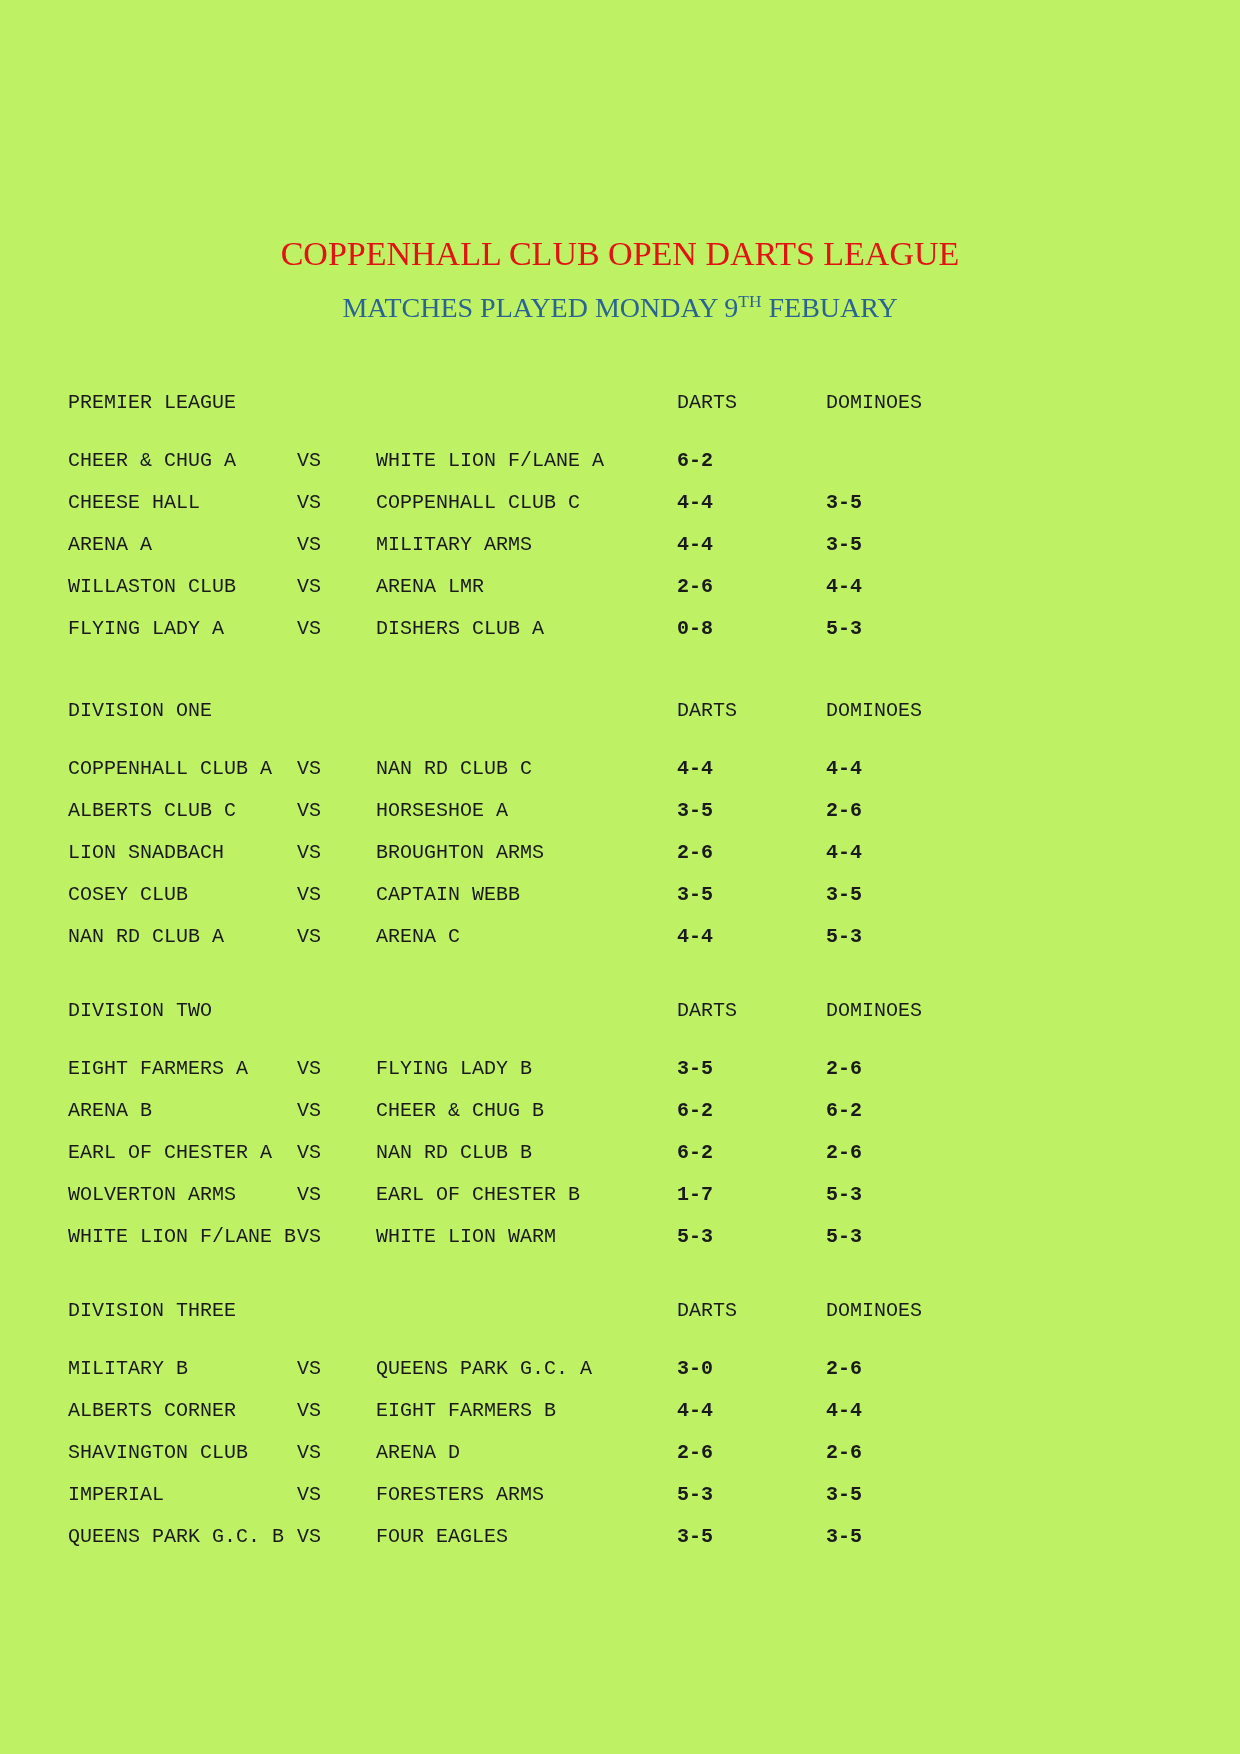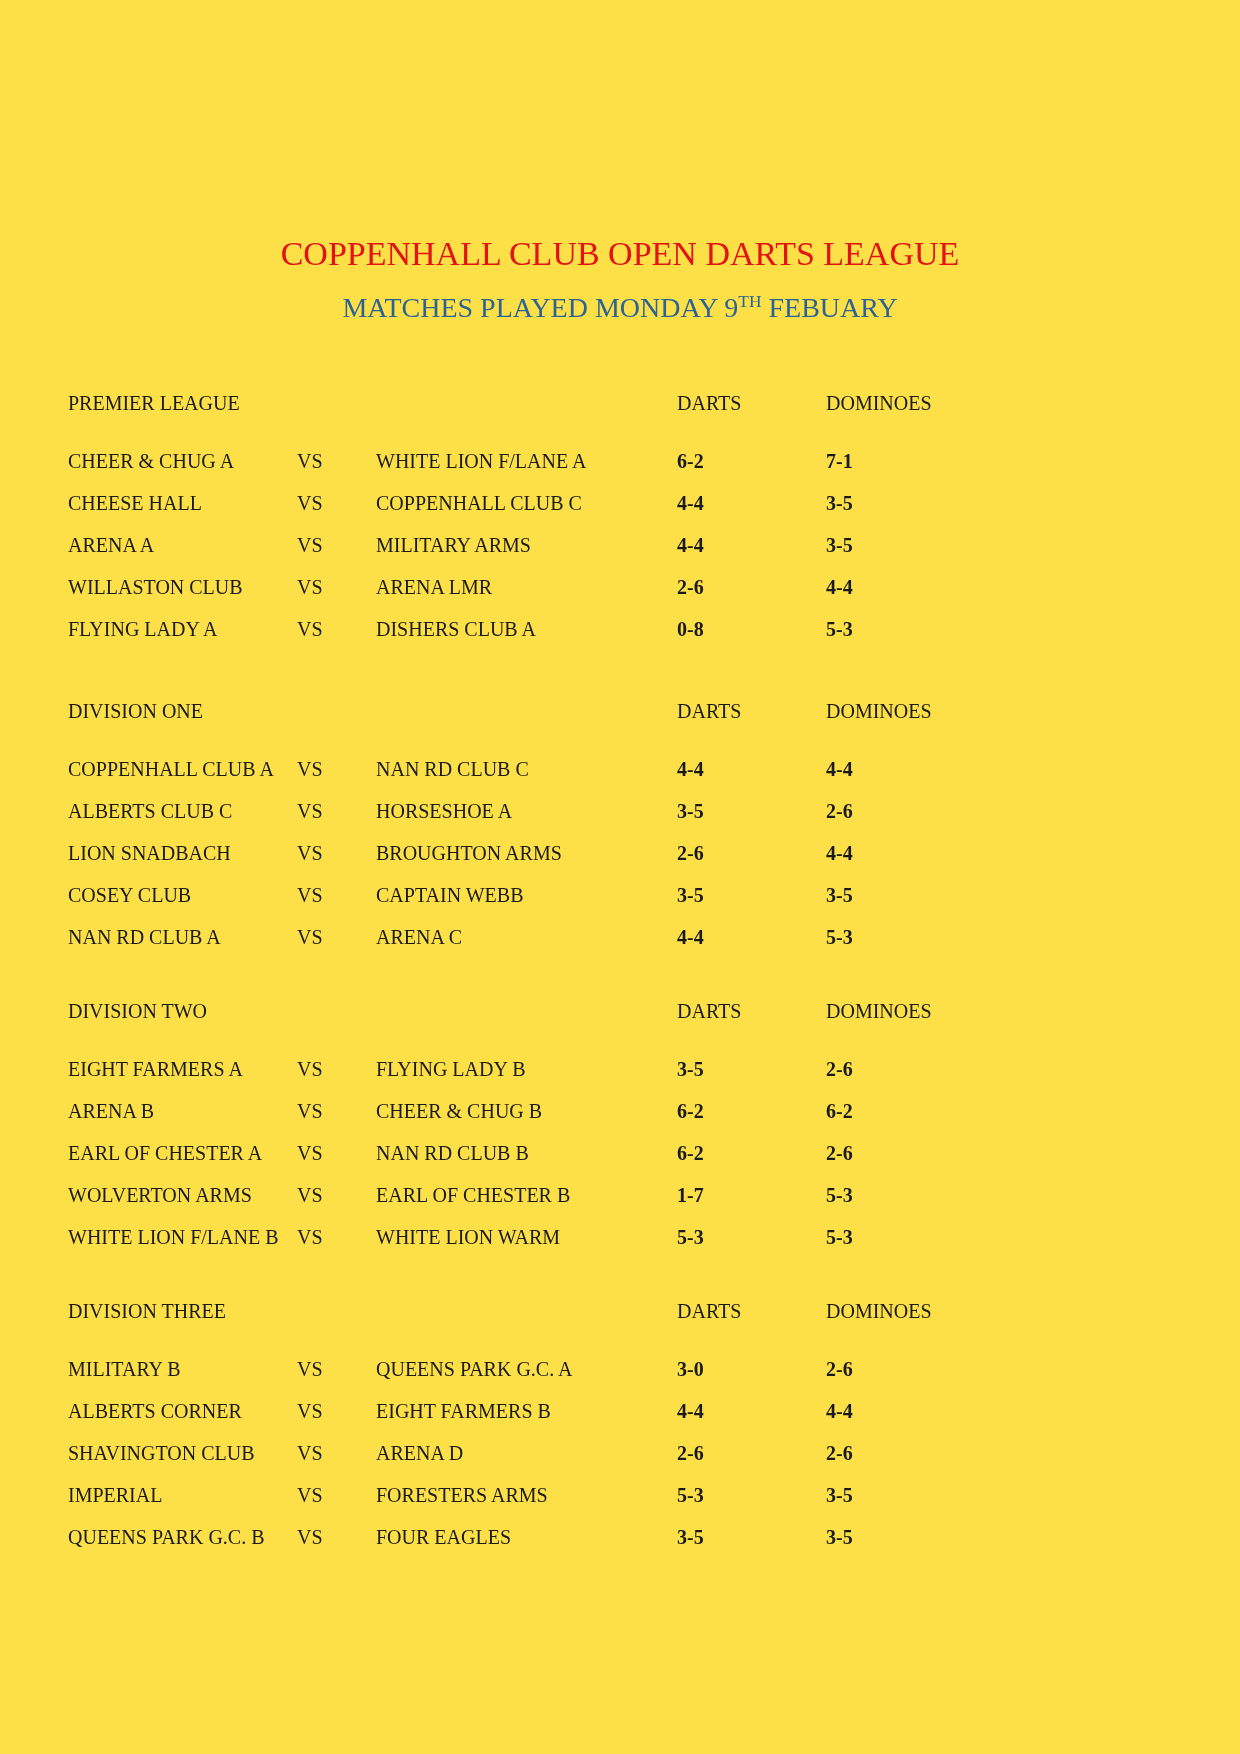--- a/index.html
+++ b/index.html
@@ -1,20 +1,20 @@
 <!DOCTYPE html>
 <html><head>
 <meta charset="utf-8">
 <style>
   html, body { margin: 0; padding: 0; background: #ffffff; }
   .page {
     position: relative;
     width: 1240px;
     height: 1754px;
-    background: #fde047;
+    background: #bef264;
     font-family: "Liberation Serif", serif;
     color: #1a1a1a;
     overflow: hidden;
   }
   .title {
     position: absolute;
     top: 212px;
     left: 0;
     width: 100%;
     text-align: center;
@@ -48,20 +48,21 @@
   #sections .league-section:nth-of-type(2) { top: 698px; }
   #sections .league-section:nth-of-type(3) { top: 998px; }
   #sections .league-section:nth-of-type(4) { top: 1298px; }
   .row {
     display: grid;
     grid-template-columns: 229px 79px 301px 149px 1fr;
     height: 26px;
     line-height: 26px;
     font-size: 20px;
     white-space: nowrap;
+    font-family: Liberation Mono, monospace;
   }
   .header-row { margin-bottom: 32px; }
   .match-row { margin-bottom: 16px; }
   .section-name { grid-column: 1 / 4; }
   .col-header { font-weight: 400; }
   .score { font-weight: 700; }
   .cell { overflow: visible; }
 </style>
 </head>
 <body>
@@ -78,21 +79,20 @@
       <span class="cell section-name">PREMIER LEAGUE</span>
       <span class="cell col-header">DARTS</span>
       <span class="cell col-header">DOMINOES</span>
     </div>
 
   <div class="row match-row">
     <span class="cell">CHEER &amp; CHUG A</span>
     <span class="cell">VS</span>
     <span class="cell">WHITE LION F/LANE A</span>
     <span class="cell score">6-2</span>
-    <span class="cell score">7-1</span>
   </div>
 
   <div class="row match-row">
     <span class="cell">CHEESE HALL</span>
     <span class="cell">VS</span>
     <span class="cell">COPPENHALL CLUB C</span>
     <span class="cell score">4-4</span>
     <span class="cell score">3-5</span>
   </div>
 

